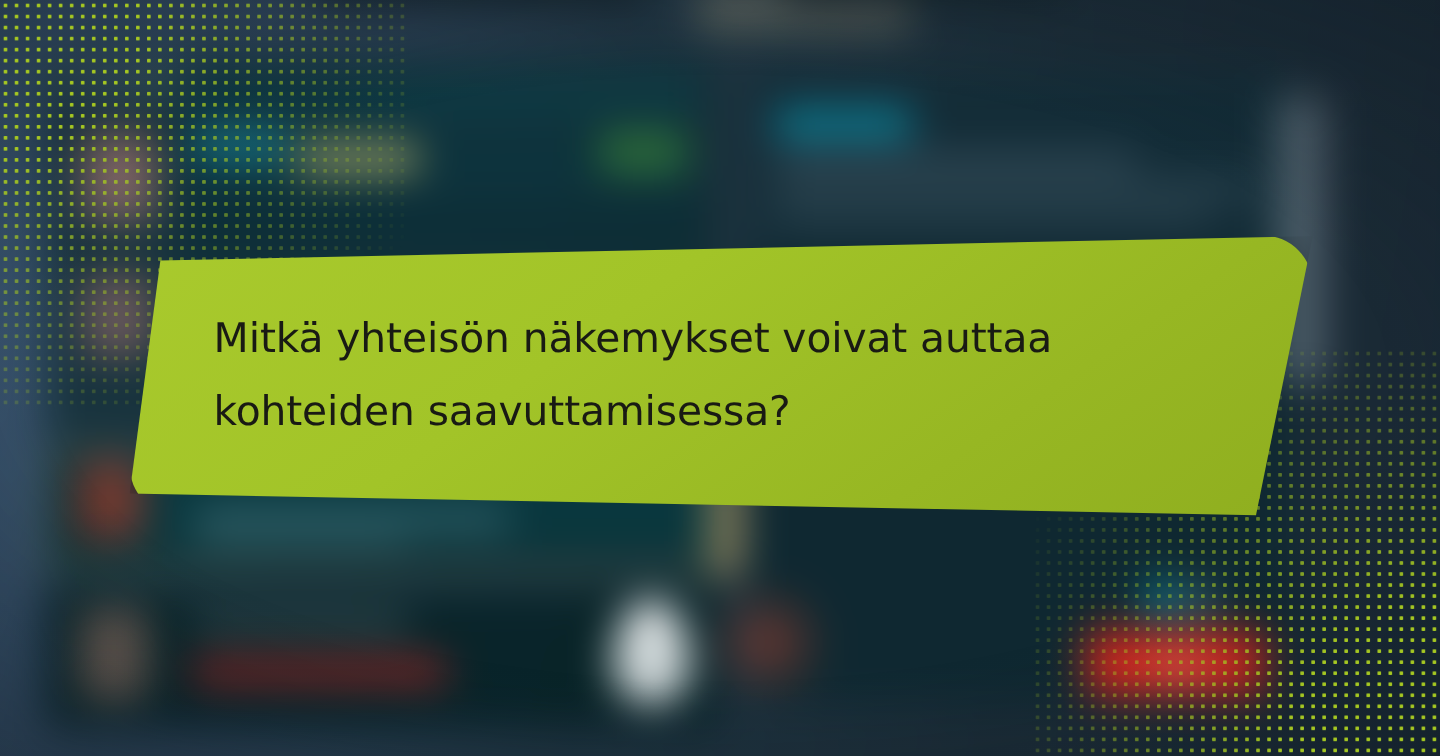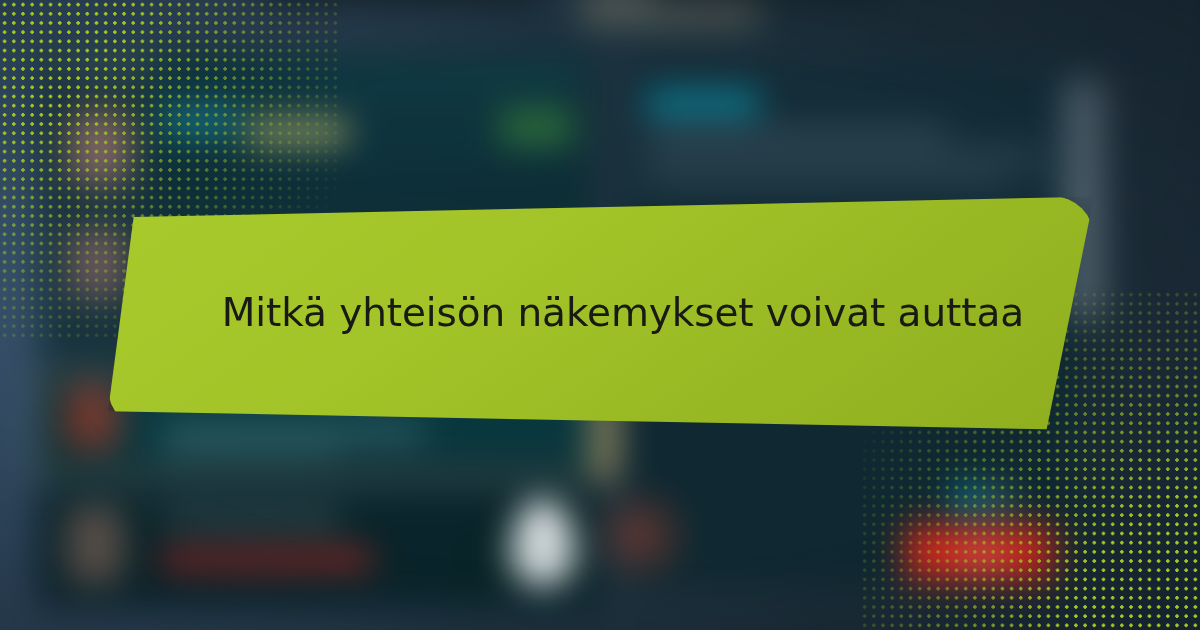--- a/index.html
+++ b/index.html
@@ -267,23 +267,23 @@
     );
     filter: drop-shadow(0 6px 16px rgba(0,0,0,0.28));
   }
 
   .qcard-text {
     position: absolute;
     left: 0;
     right: 0;
     top: 50%;
     transform: translateY(-50%);
-    text-align: right;
+    text-align: left;
     color: #191a14;
-    font-size: 39px;
+    font-size: 34px;
     font-weight: 400;
     line-height: 1.78;
     letter-spacing: -0.1px;
     padding: 0 70px;
     box-sizing: border-box;
   }
 
   .qcard-line { display: block; }
 </style>
 </head>
@@ -342,17 +342,18 @@
   </div>
 
   <div class="halftone halftone-tl"></div>
   <div class="halftone halftone-br"></div>
 
   <div class="card-layer">
     <div class="qcard">
       <div class="qcard-bg"></div>
       <div class="qcard-text">
         <span class="qcard-line">Mitkä yhteisön näkemykset voivat auttaa</span>
+        <span class="qcard-line">kohteiden saavuttamisessa?</span>
       </div>
     </div>
   </div>
 
 </div>
 
 </body></html>

